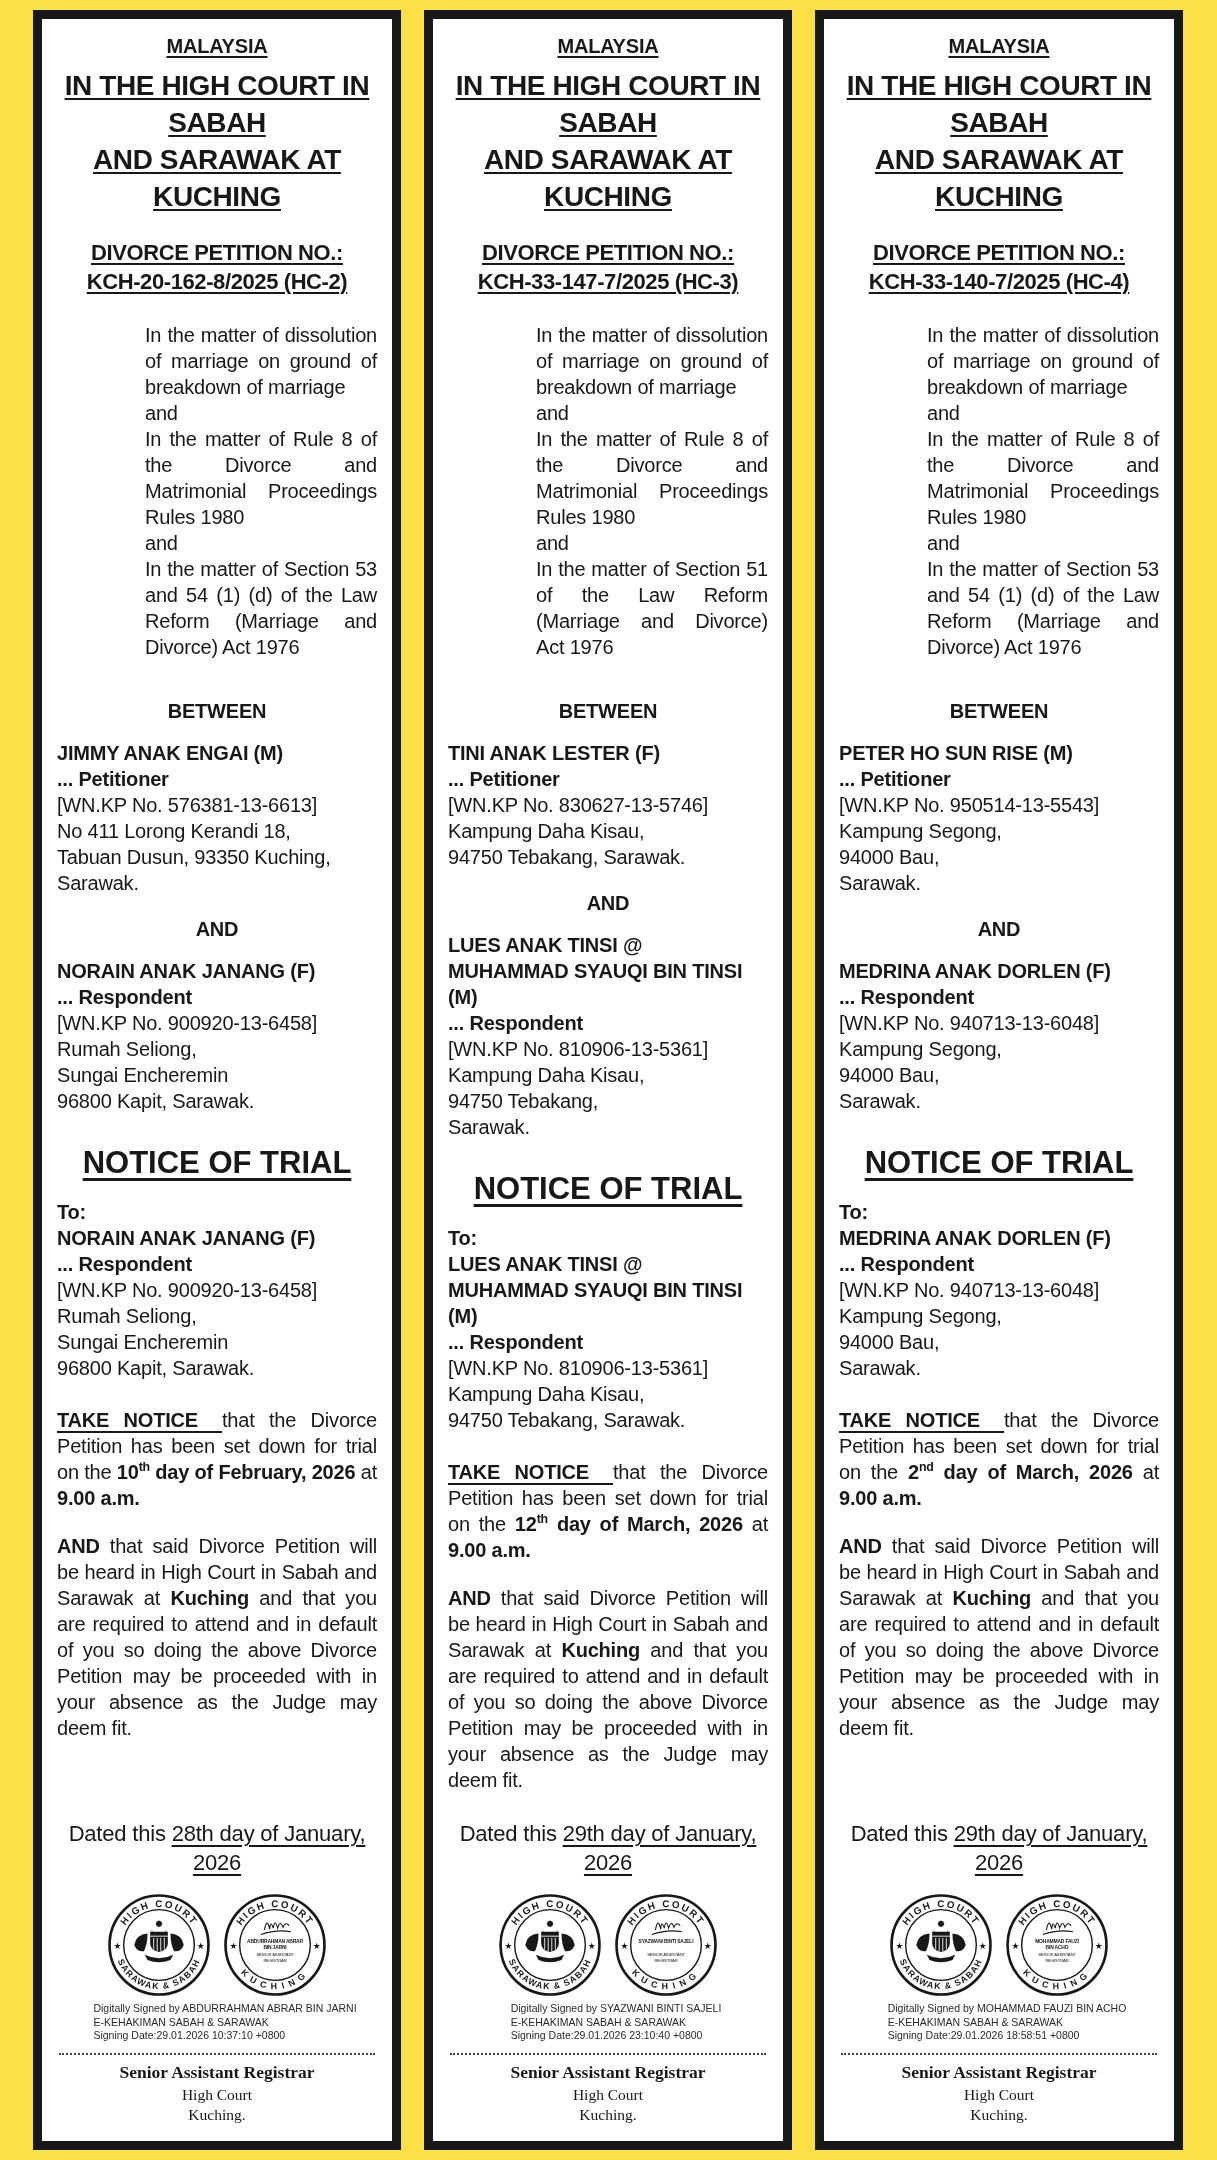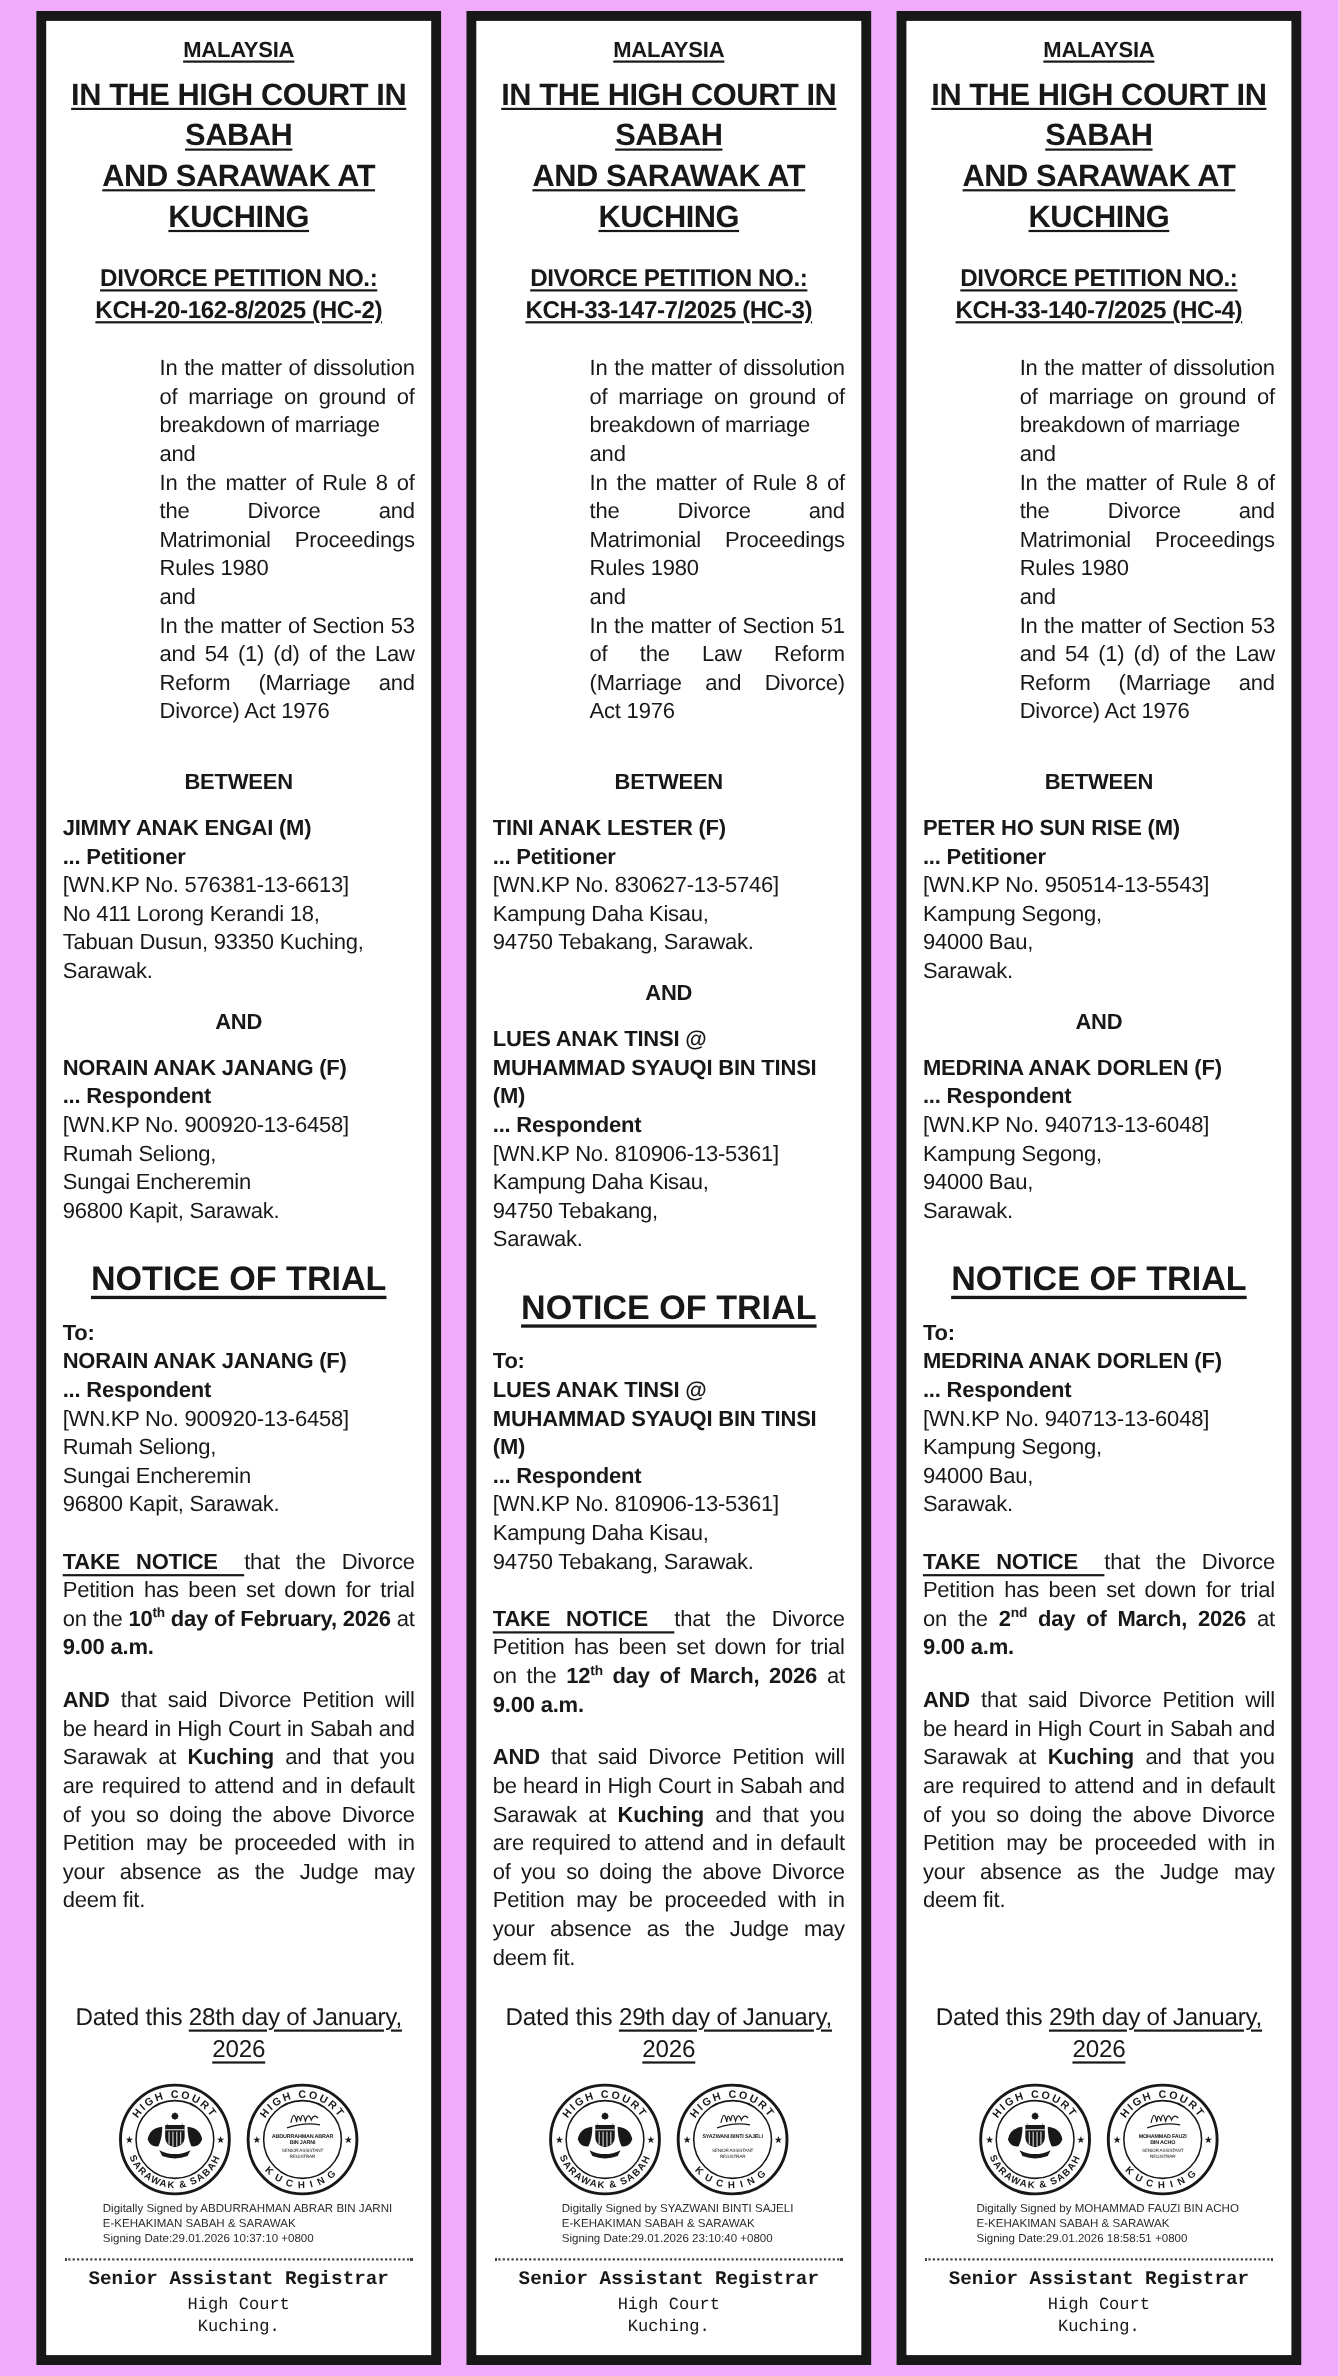--- a/index.html
+++ b/index.html
@@ -1,19 +1,19 @@
 <!DOCTYPE html>
 <html><head>
 <meta charset="utf-8">
 <style>
   html,body{margin:0;padding:0;background:#ffffff;}
   .board{
     width:1217px;height:2160px;box-sizing:border-box;
     display:flex;gap:23px;padding:10px 24px 10px 33px;
-    font-family:"Liberation Sans",sans-serif;color:#181818;background:#f0abfc;
+    font-family:"Liberation Sans",sans-serif;color:#181818;background:#fde047;
   }
   .notice{
     width:368px;height:2140px;box-sizing:border-box;flex:0 0 auto;
     border:9px solid #181818;background:#ffffff;
     padding:14px 15px 16px;display:flex;flex-direction:column;
     font-size:20px;line-height:1.3;letter-spacing:-0.2px;
   }
   .u{text-decoration:underline;text-decoration-thickness:2px;text-underline-offset:3px;}
   .head{text-align:center;font-weight:bold;margin-bottom:22px;}
   .h-country{font-size:20px;margin-bottom:9px;}
@@ -52,21 +52,21 @@
   .seal-title{font:4.8px "Liberation Sans",sans-serif;fill:#181818;text-anchor:middle;}
   .emblem path,.emblem rect{fill:#181818;}
   .emblem .wline{fill:none;stroke:#ffffff;stroke-width:1;}
   .sig{fill:none;stroke:#181818;stroke-width:1.2;}
   .digital{
     width:fit-content;margin:0 auto;transform:translateX(8px);
     font-size:10.5px;line-height:1.3;letter-spacing:0;color:#2a2a2a;
     white-space:pre-line;text-align:left;
   }
   .dotline{border-top:2.5px dotted #444;margin:10px 2px 6px;}
-  .registrar{text-align:center;font-family:Liberation Mono, monospace;letter-spacing:0;}
+  .registrar{text-align:center;font-family:Liberation Serif, serif;letter-spacing:0;}
   .reg-title{font-weight:bold;font-size:17.5px;line-height:1.35;}
   .reg-line{font-size:15.5px;line-height:1.3;}
 </style>
 </head>
 <body>
 
 <svg width="0" height="0" style="position:absolute" aria-hidden="true">
   <defs>
     <path id="arc-top" d="M 15,62 A 45,45 0 0 1 105,62"></path>
     <path id="arc-bot" d="M 10,60 A 50,50 0 0 0 110,60"></path>

